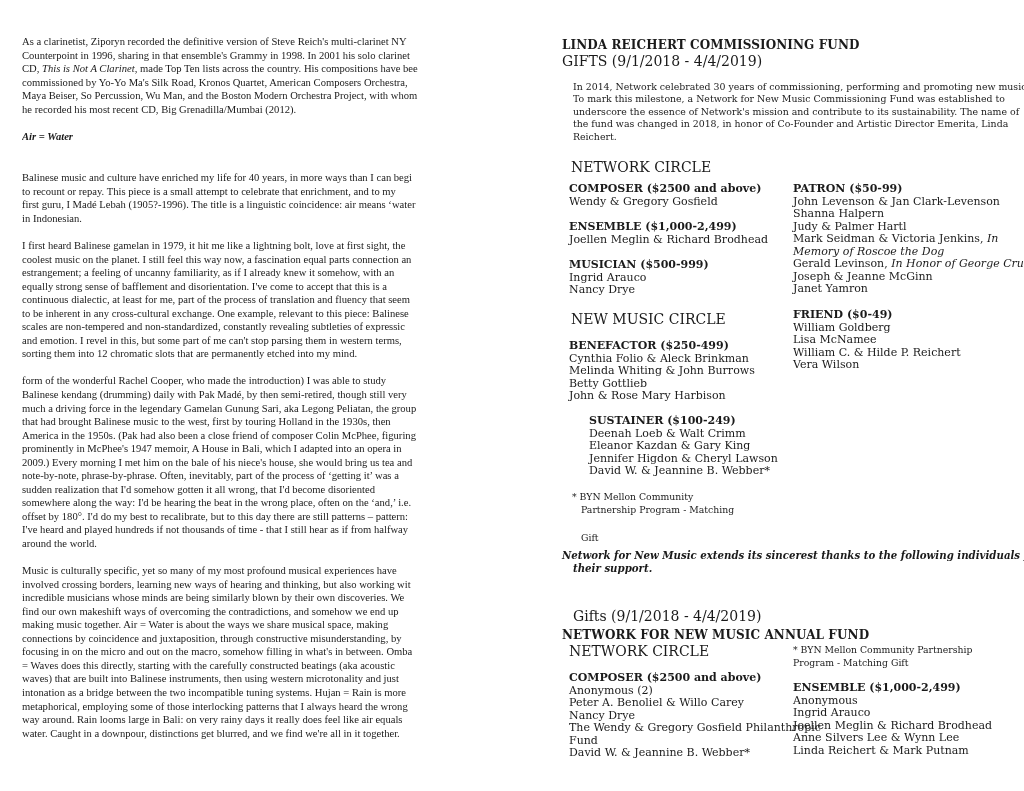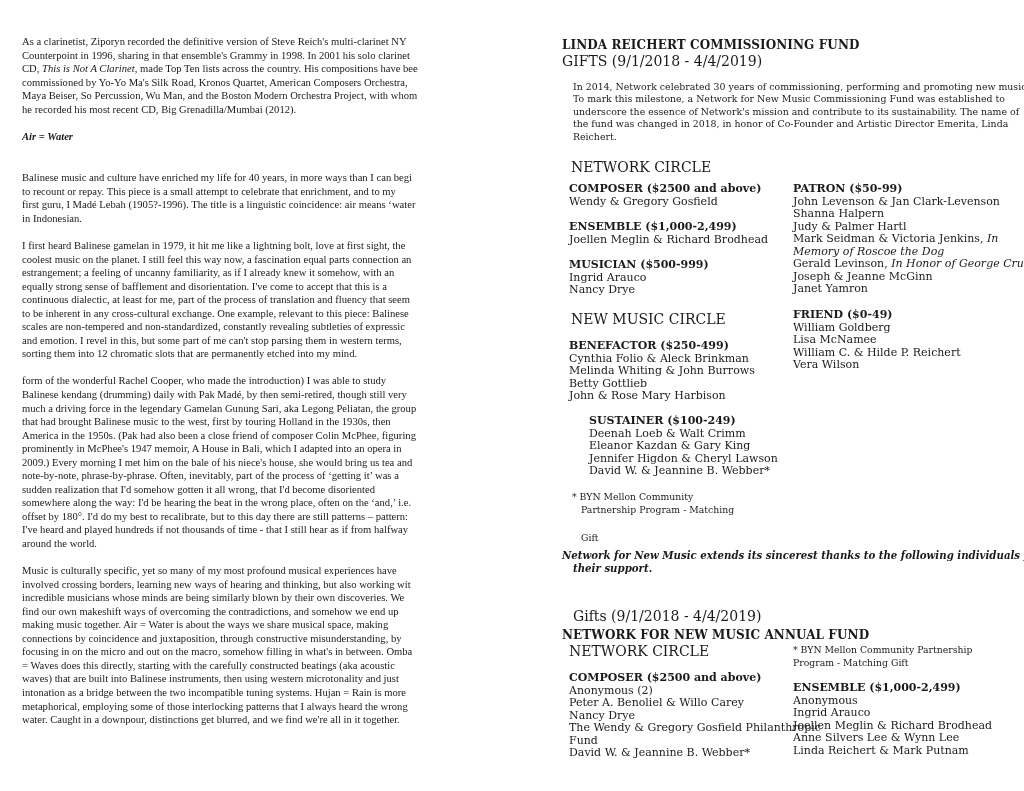--- a/index.html
+++ b/index.html
@@ -98,20 +98,21 @@
     <span class="line">involved crossing borders, learning new ways of hearing and thinking, but also working wit</span>
     <span class="line">incredible musicians whose minds are being similarly blown by their own discoveries. We</span>
     <span class="line">find our own makeshift ways of overcoming the contradictions, and somehow we end up</span>
     <span class="line">making music together. Air = Water is about the ways we share musical space, making</span>
     <span class="line">connections by coincidence and juxtaposition, through constructive misunderstanding, by</span>
     <span class="line">focusing in on the micro and out on the macro, somehow filling in what's in between. Omba</span>
     <span class="line">= Waves does this directly, starting with the carefully constructed beatings (aka acoustic</span>
     <span class="line">waves) that are built into Balinese instruments, then using western microtonality and just</span>
     <span class="line">intonation as a bridge between the two incompatible tuning systems. Hujan = Rain is more</span>
     <span class="line">metaphorical, employing some of those interlocking patterns that I always heard the wrong</span>
+    <span class="line">way around. Rain looms large in Bali: on very rainy days it really does feel like air equals</span>
     <span class="line">water. Caught in a downpour, distinctions get blurred, and we find we're all in it together.</span>
   </p>
 </div>
 
 <div>
   <div class="h-fund" style="left:562px; top:37px;">LINDA REICHERT COMMISSIONING FUND</div>
   <div class="h-sub" style="left:562px; top:54px;">GIFTS (9/1/2018 - 4/4/2019)</div>
 
   <div class="intro" style="left:573px; top:81px;">
     <span class="line">In 2014, Network celebrated 30 years of commissioning, performing and promoting new music.</span>

